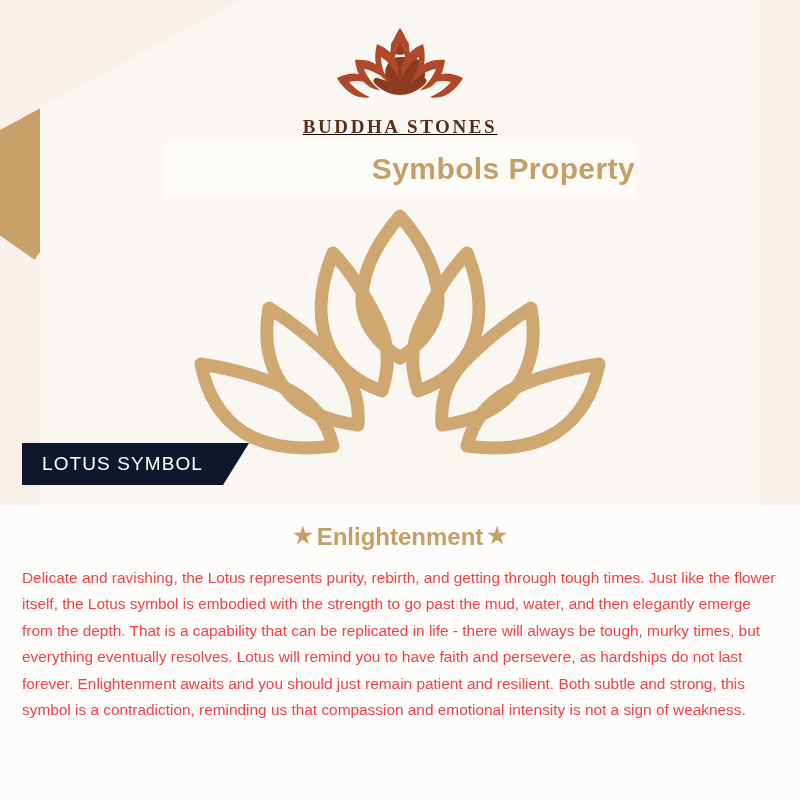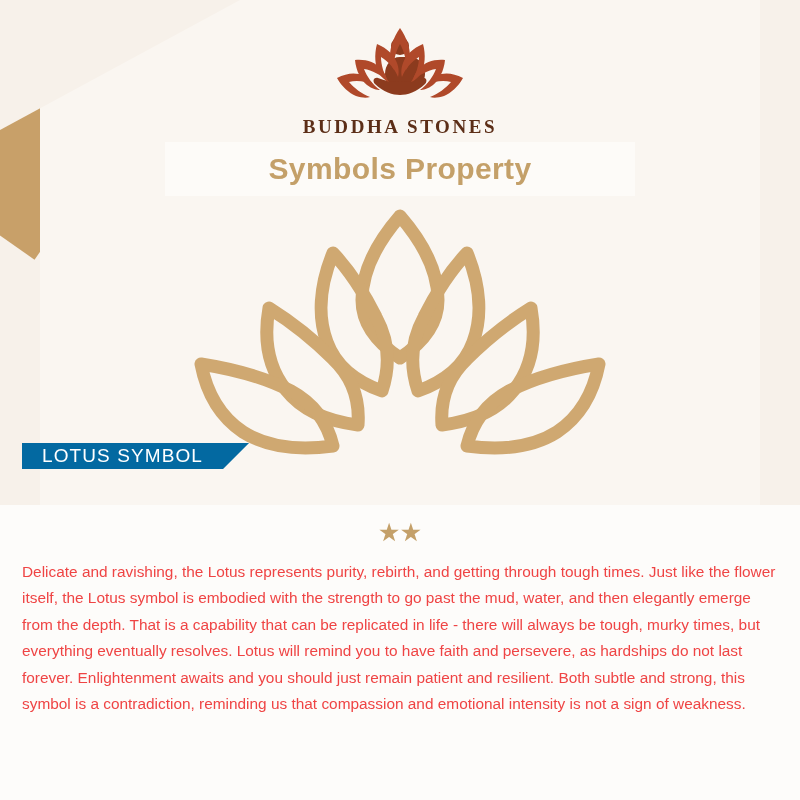--- a/index.html
+++ b/index.html
@@ -63,20 +63,21 @@
     background: #faf6f1;
   }
 
   
   .logo-wrap {
     position: absolute;
     top: 22px;
     left: 0;
     right: 0;
     text-align: center;
+    text-decoration: underline;
   }
   .logo-mark {
     display: block;
     margin: 0 auto;
   }
   .logo-text {
     margin-top: 4px;
     font-size: 19px;
     font-weight: bold;
     letter-spacing: 2.6px;
@@ -87,21 +88,21 @@
   
   .title-banner {
     position: absolute;
     top: 142px;
     left: 165px;
     width: 470px;
     height: 54px;
     background: #fdfbf8;
     display: flex;
     align-items: center;
-    justify-content: center;
+    justify-content: flex-end;
   }
   .title-banner .title-text {
     font-size: 30px;
     font-weight: bold;
     color: #c4a069;
     letter-spacing: 0.4px;
   }
 
   
   .lotus-big {
@@ -109,22 +110,22 @@
     top: 198px;
     left: 50%;
     transform: translateX(-50%);
   }
 
   
   .ribbon {
     position: absolute;
     left: 22px;
     top: 443px;
-    height: 26px;
-    background: #0369a1;
+    height: 42px;
+    background: #0f172a;
     display: flex;
     align-items: center;
     padding-left: 20px;
     padding-right: 46px;
     clip-path: polygon(0 0, 100% 0, calc(100% - 26px) 100%, 0 100%);
   }
   .ribbon span {
     font-size: 19px;
     color: #ffffff;
     letter-spacing: 1.1px;
@@ -223,18 +224,19 @@
     </g>
   </svg>
 
   <div class="ribbon">
     <span>LOTUS SYMBOL</span>
   </div>
 
   <div class="desc-panel">
     <div class="headline">
       <span class="star">★</span>
+      <span class="h-word">Enlightenment</span>
       <span class="star">★</span>
     </div>
     <p class="body-text">Delicate and ravishing, the Lotus represents purity, rebirth, and getting through tough times. Just like the flower itself, the Lotus symbol is embodied with the strength to go past the mud, water, and then elegantly emerge from the depth. That is a capability that can be replicated in life - there will always be tough, murky times, but everything eventually resolves. Lotus will remind you to have faith and persevere, as hardships do not last forever. Enlightenment awaits and you should just remain patient and resilient. Both subtle and strong, this symbol is a contradiction, reminding us that compassion and emotional intensity is not a sign of weakness.</p>
   </div>
 
 </div>
 
 </body></html>

